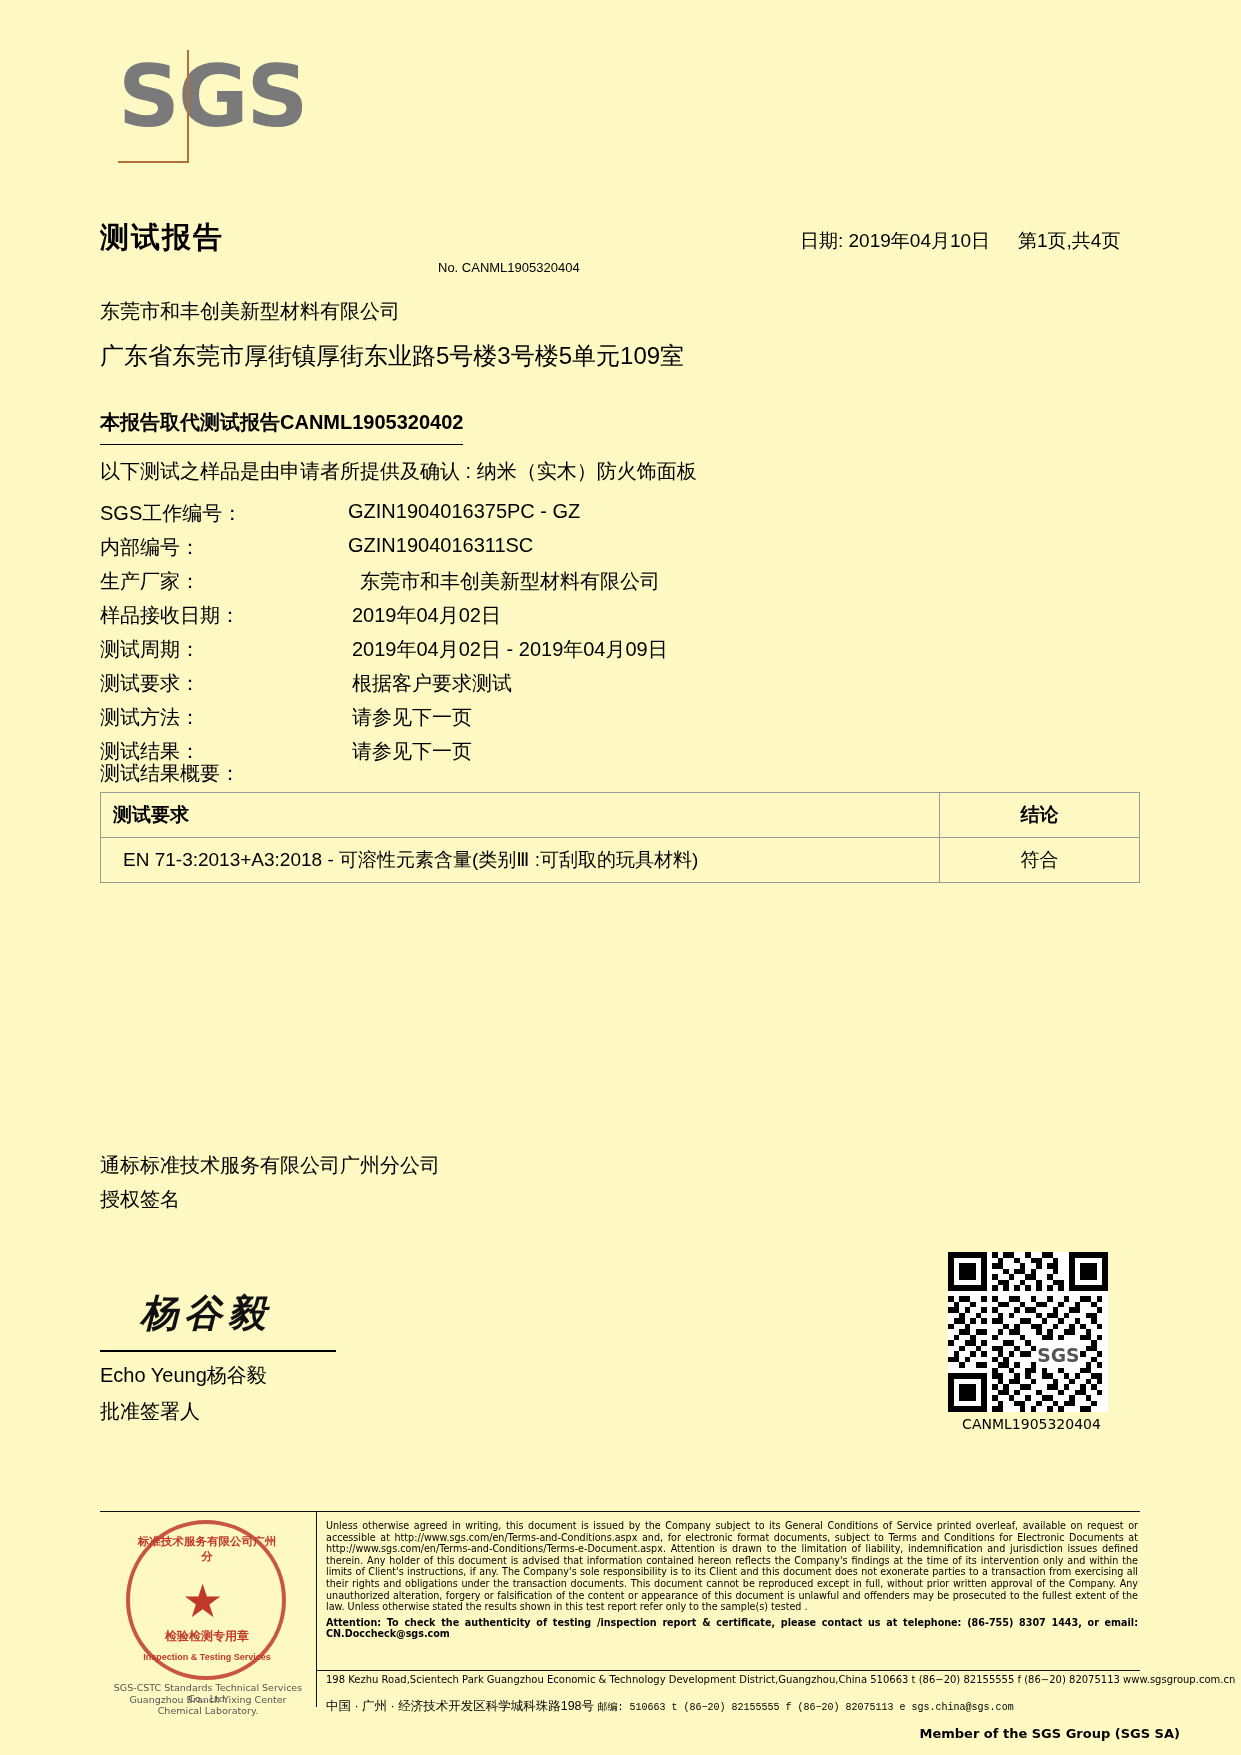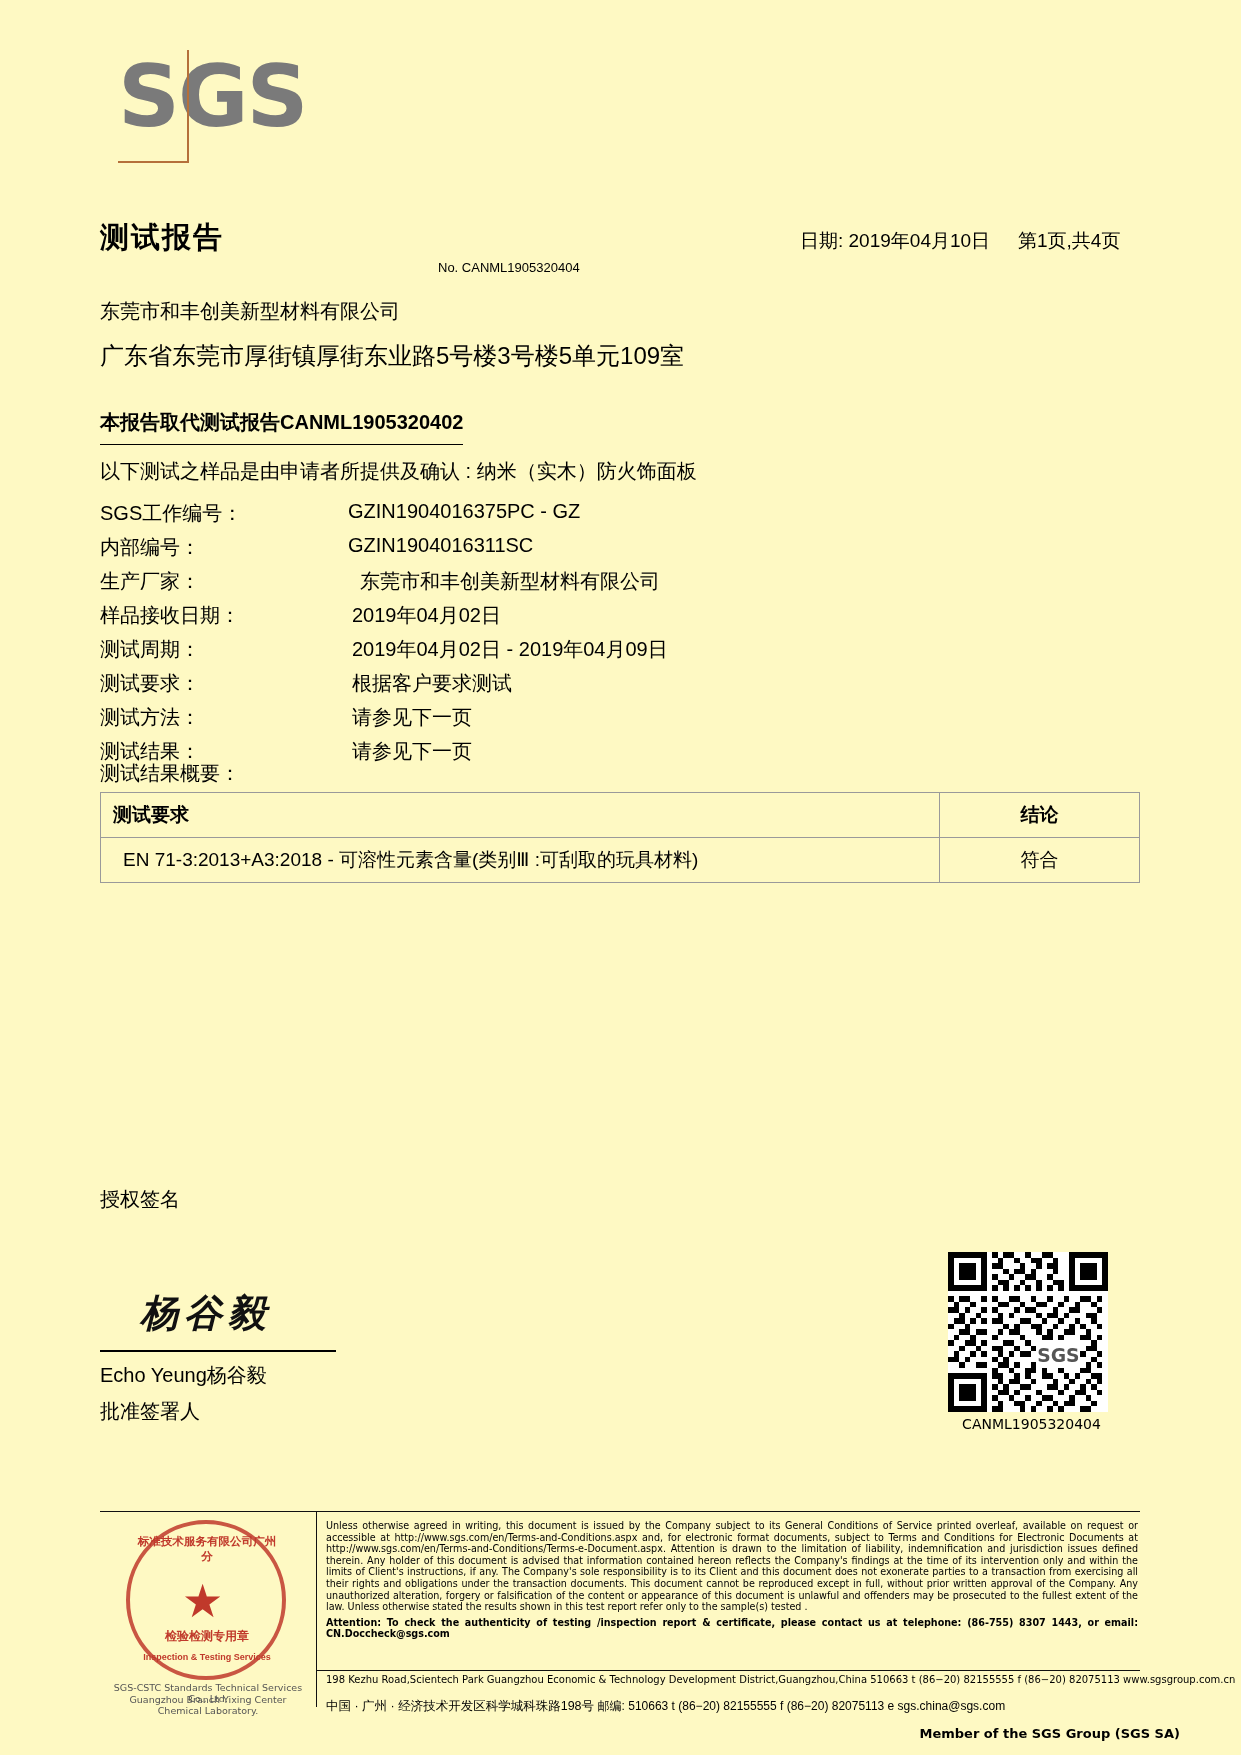--- a/index.html
+++ b/index.html
@@ -378,22 +378,22 @@
     white-space: nowrap;
   }
   .addr-cn {
     position: absolute;
     left: 326px;
     top: 1698px;
     font-size: 12.5px;
     white-space: nowrap;
   }
   .addr-en .tel, .addr-cn .tel {
-    font-family: Liberation Sans, sans-serif;
-    font-size: 12px;
+    font-family: Liberation Mono, monospace;
+    font-size: 10px;
   }
   .member {
     position: absolute;
     left: 0;
     top: 1726px;
     width: 1180px;
     text-align: right;
     font-family: "DejaVu Sans", sans-serif;
     font-size: 13px;
     font-weight: bold;
@@ -469,20 +469,21 @@
       </tr>
     </thead>
     <tbody>
       <tr>
         <td class="req">EN 71-3:2013+A3:2018 - 可溶性元素含量(类别Ⅲ :可刮取的玩具材料)</td>
         <td class="concl">符合</td>
       </tr>
     </tbody>
   </table>
 
+  <div class="sig-company">通标标准技术服务有限公司广州分公司</div>
   <div class="sig-auth">授权签名</div>
   <div class="sig-script">杨谷毅</div>
   <div class="sig-line"></div>
   <div class="sig-name">Echo Yeung杨谷毅</div>
   <div class="sig-role">批准签署人</div>
 
   <div class="qr-wrap">
     <svg width="160" height="160" viewBox="0 0 29 29" shape-rendering="crispEdges">
       <rect width="29" height="29" fill="#ffffff"></rect>
       <g fill="#000000">

